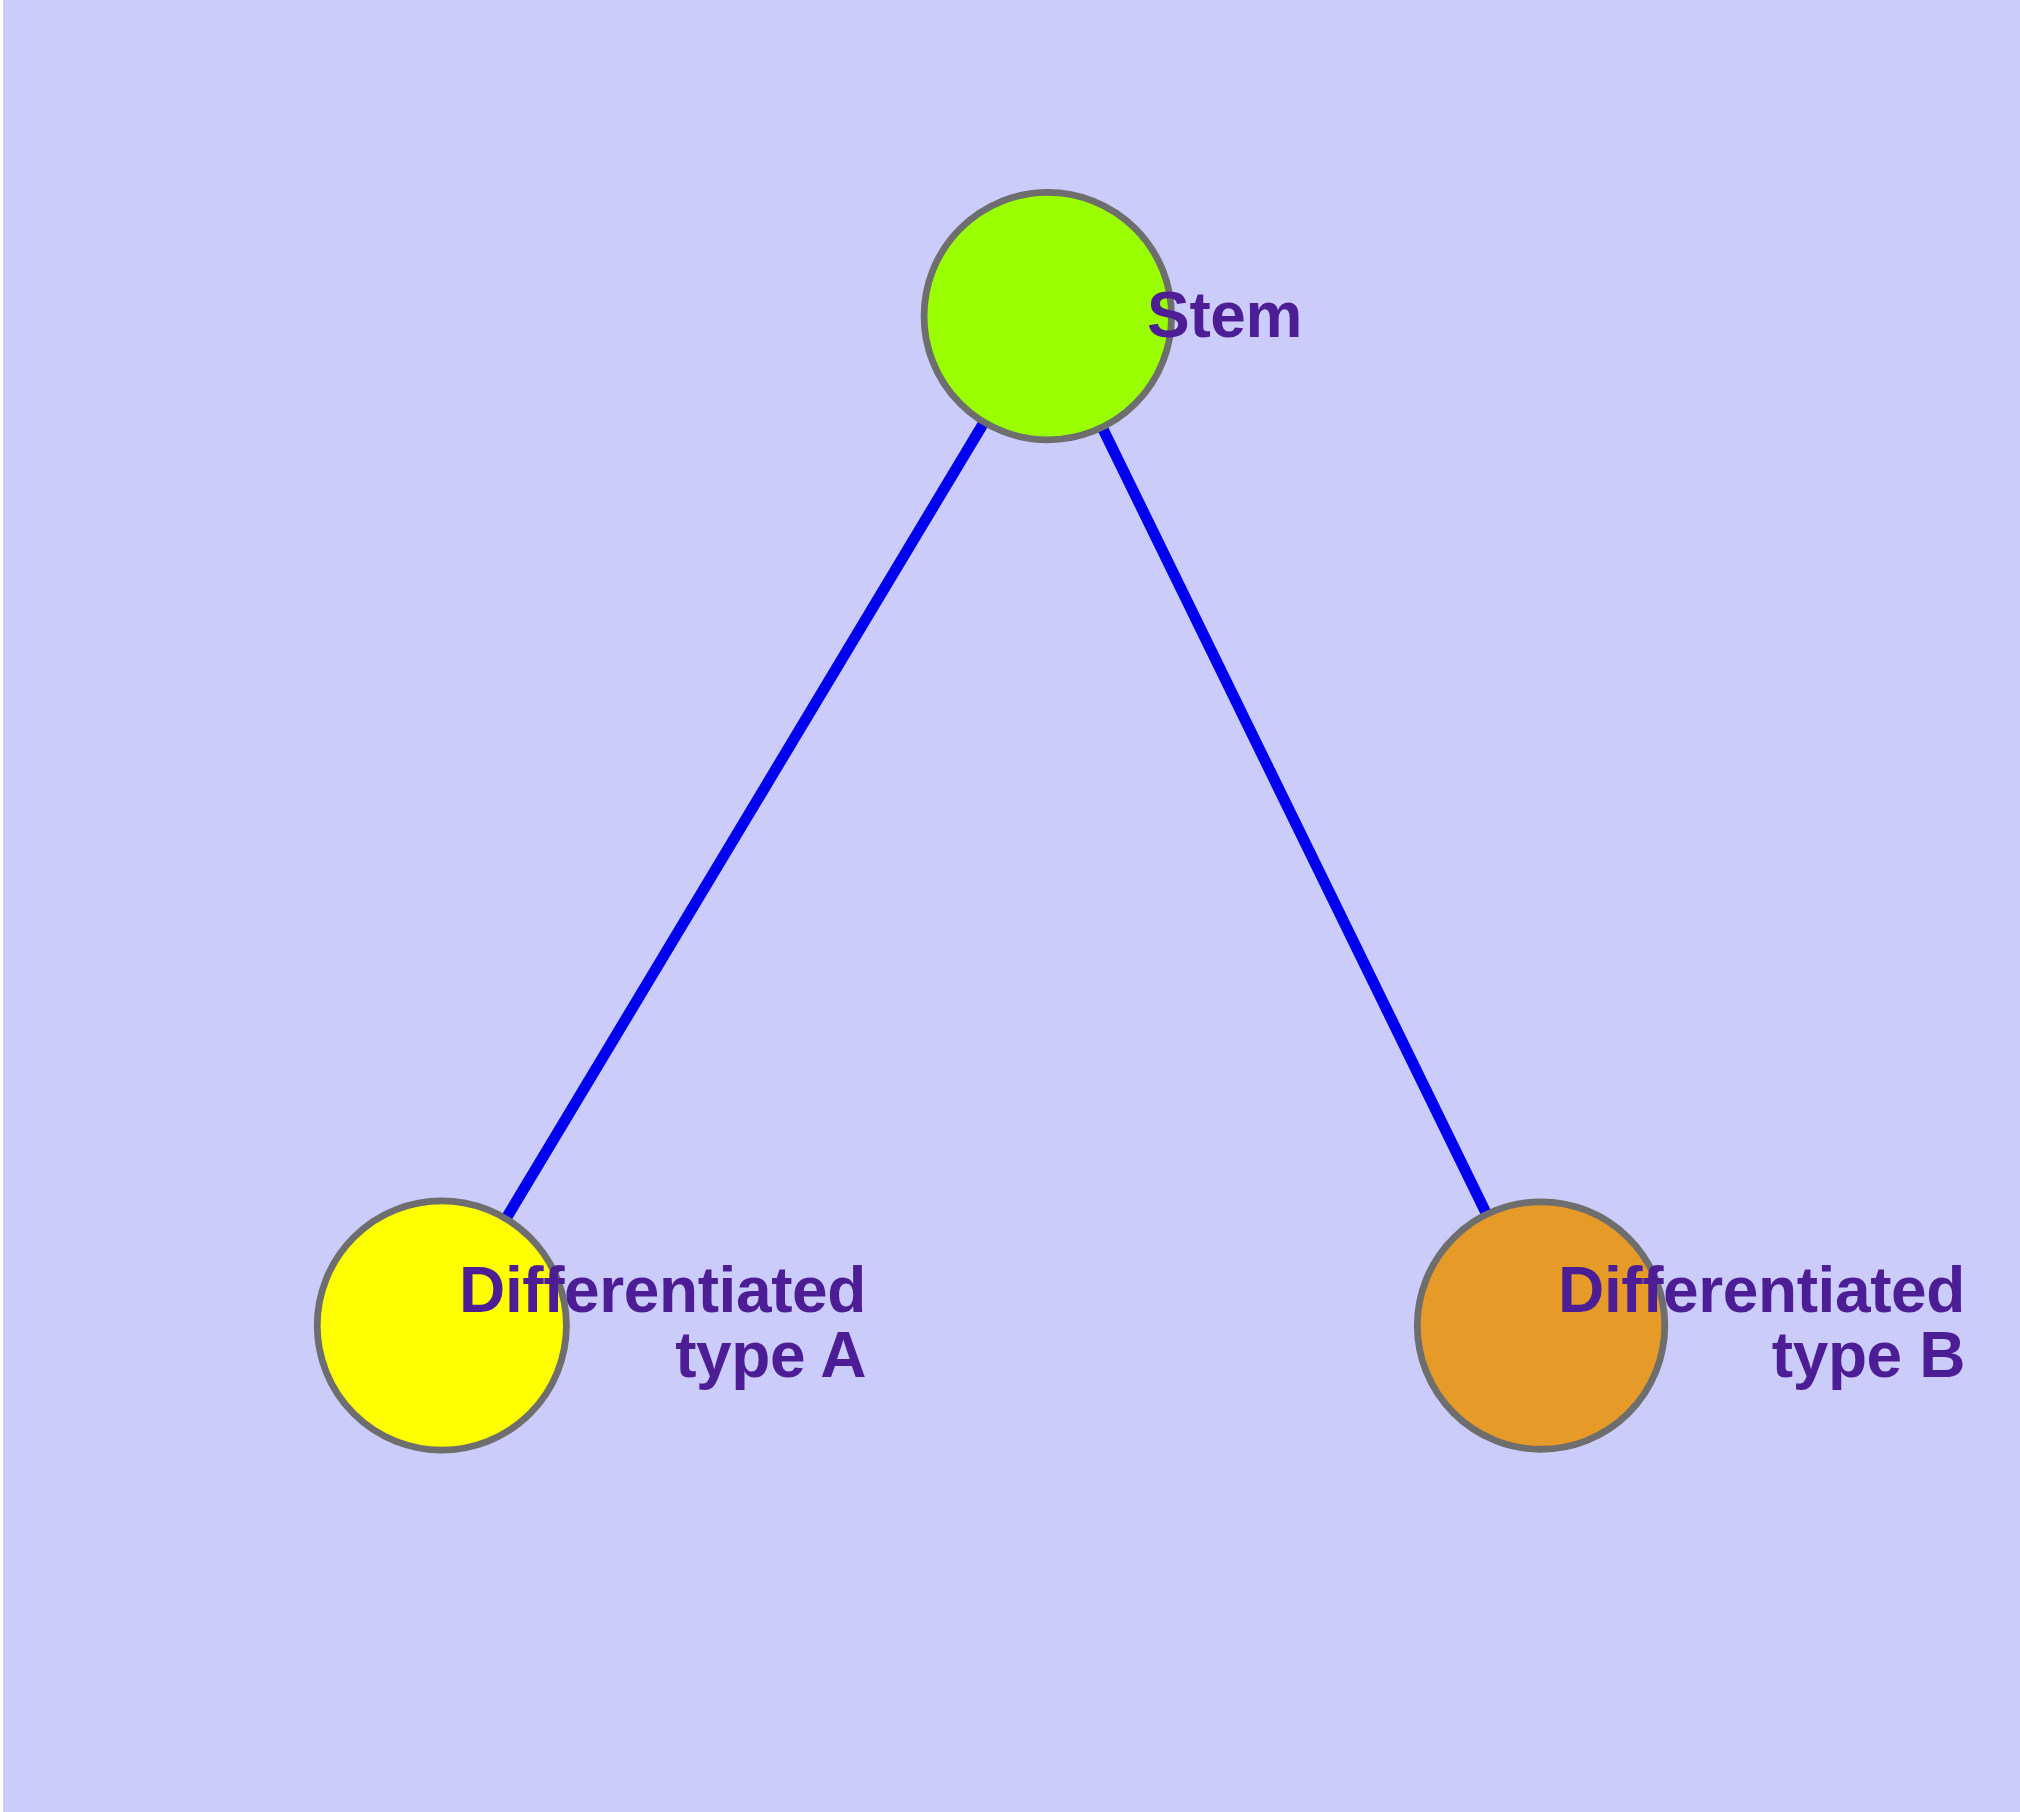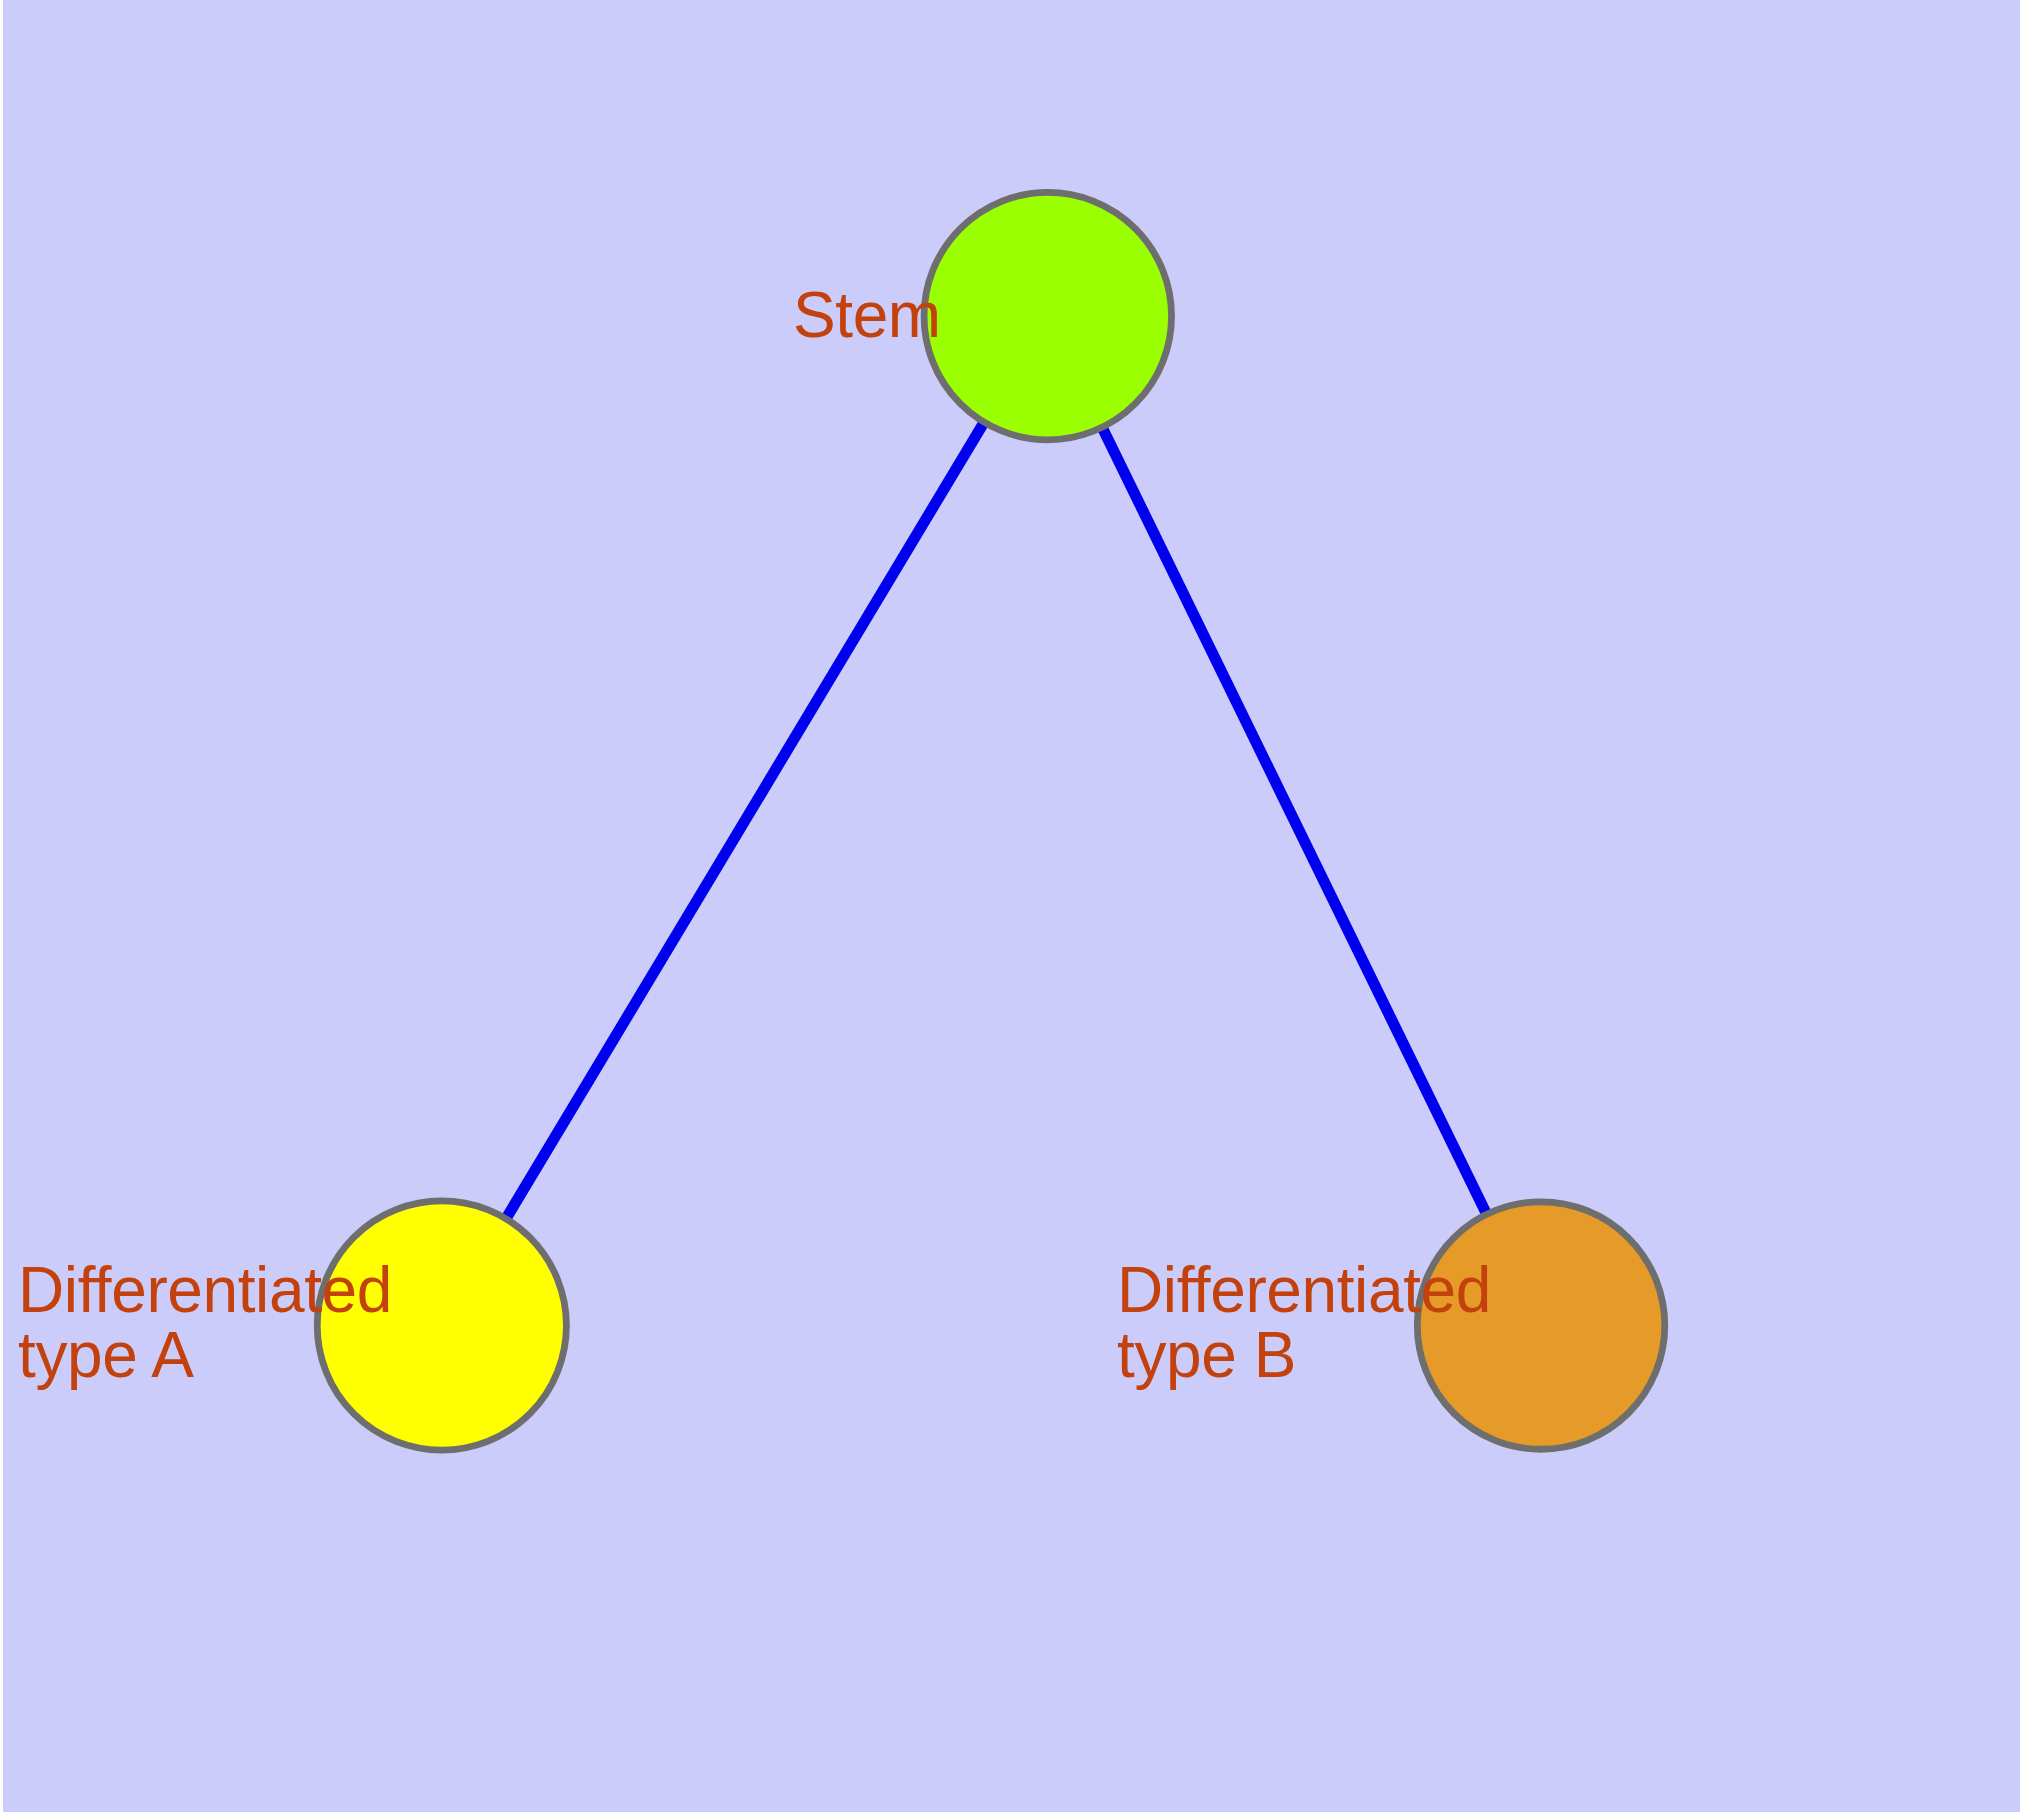--- a/index.html
+++ b/index.html
@@ -26,23 +26,23 @@
   }
   #graph-svg {
     position: absolute;
     left: 0;
     top: 0;
     width: 2021px;
     height: 1812px;
   }
   .node-label {
     position: absolute;
-    text-align: left;
-    color: #c2410c;
-    font-weight: normal;
+    text-align: right;
+    color: #4c1d95;
+    font-weight: bold;
     line-height: 1.02;
     white-space: pre;
     letter-spacing: -0.4px;
     pointer-events: none;
   }
   #label-stem {
     font-size: 64px;
     width: 509px;
     left: 793px;
     top: 283px;

